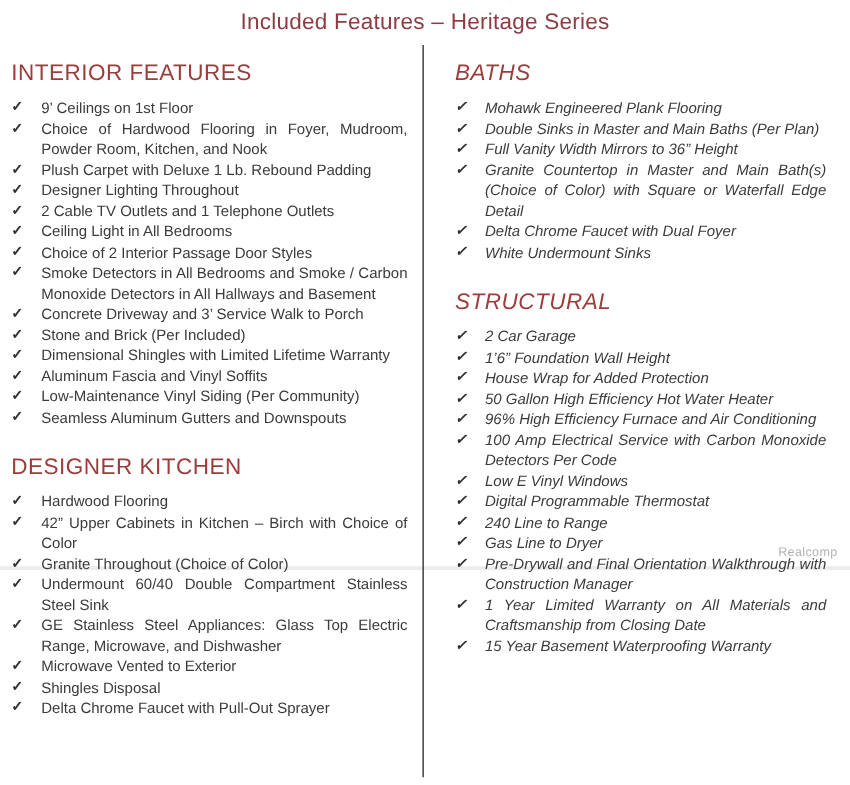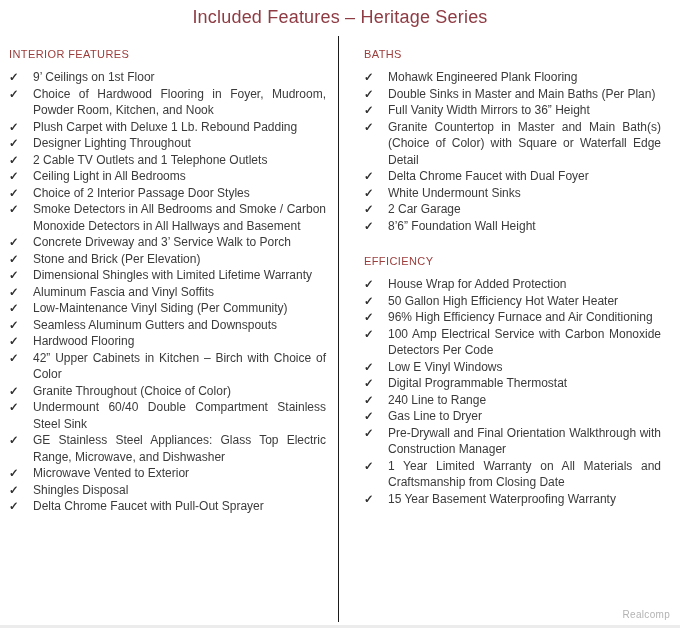--- a/index.html
+++ b/index.html
@@ -3,21 +3,21 @@
 <meta charset="utf-8">
 <style>
   * { margin: 0; padding: 0; box-sizing: border-box; }
   html, body {
     width: 680px; height: 628px;
     background: #ffffff;
     font-family: "Liberation Sans", sans-serif;
     overflow: hidden;
   }
   .page {
-    width: 680px; height: 628px;
+    width: 680px; height: 456px;
     position: relative;
     border-bottom: 3px solid #ececec;
   }
   .page-title {
     text-align: center;
     color: #8e3b43;
     font-size: 18px;
     font-weight: 400;
     padding-top: 7px;
     height: 36px;
@@ -32,24 +32,25 @@
     height: 100%;
   }
   .col-left {
     width: 339px;
     padding: 0 12px 0 9px;
     border-right: 1px solid #1b1b1b;
   }
   .col-right {
     width: 341px;
     padding: 0 19px 0 25px;
+    font-style: italic;
   }
   .section-heading {
     color: #9b3d3b;
-    font-size: 11px;
+    font-size: 18px;
     letter-spacing: 0.4px;
     margin-top: 21px;
     margin-bottom: 9px;
     font-weight: 400;
   }
   .col .section:first-child .section-heading {
     margin-top: 12px;
   }
   .feature-item {
     display: flex;
@@ -121,40 +122,41 @@
             <span class="feature-text">Smoke Detectors in All Bedrooms and Smoke / Carbon Monoxide Detectors in All Hallways and Basement</span>
           </div>
         </div>
         <div class="section">
           <div class="feature-item">
             <span class="check">✓</span>
             <span class="feature-text">Concrete Driveway and 3’ Service Walk to Porch</span>
           </div>
           <div class="feature-item">
             <span class="check">✓</span>
-            <span class="feature-text">Stone and Brick (Per Elevation)</span>
+            <span class="feature-text">Stone and Brick (Per Included)</span>
           </div>
           <div class="feature-item">
             <span class="check">✓</span>
             <span class="feature-text">Dimensional Shingles with Limited Lifetime Warranty</span>
           </div>
           <div class="feature-item">
             <span class="check">✓</span>
             <span class="feature-text">Aluminum Fascia and Vinyl Soffits</span>
           </div>
           <div class="feature-item">
             <span class="check">✓</span>
             <span class="feature-text">Low-Maintenance Vinyl Siding (Per Community)</span>
           </div>
           <div class="feature-item">
             <span class="check">✓</span>
             <span class="feature-text">Seamless Aluminum Gutters and Downspouts</span>
           </div>
         </div>
         <div class="section">
+          <div class="section-heading">DESIGNER KITCHEN</div>
           <div class="feature-item">
             <span class="check">✓</span>
             <span class="feature-text">Hardwood Flooring</span>
           </div>
           <div class="feature-item">
             <span class="check">✓</span>
             <span class="feature-text">42” Upper Cabinets in Kitchen – Birch with Choice of Color</span>
           </div>
           <div class="feature-item">
             <span class="check">✓</span>
@@ -204,31 +206,31 @@
           <div class="feature-item">
             <span class="check">✓</span>
             <span class="feature-text">Delta Chrome Faucet with Dual Foyer</span>
           </div>
           <div class="feature-item">
             <span class="check">✓</span>
             <span class="feature-text">White Undermount Sinks</span>
           </div>
         </div>
         <div class="section">
+          <div class="section-heading">STRUCTURAL</div>
           <div class="feature-item">
             <span class="check">✓</span>
             <span class="feature-text">2 Car Garage</span>
           </div>
           <div class="feature-item">
             <span class="check">✓</span>
-            <span class="feature-text">8’6” Foundation Wall Height</span>
-          </div>
-        </div>
-        <div class="section">
-          <div class="section-heading">EFFICIENCY</div>
+            <span class="feature-text">1’6” Foundation Wall Height</span>
+          </div>
+        </div>
+        <div class="section">
           <div class="feature-item">
             <span class="check">✓</span>
             <span class="feature-text">House Wrap for Added Protection</span>
           </div>
           <div class="feature-item">
             <span class="check">✓</span>
             <span class="feature-text">50 Gallon High Efficiency Hot Water Heater</span>
           </div>
           <div class="feature-item">
             <span class="check">✓</span>

